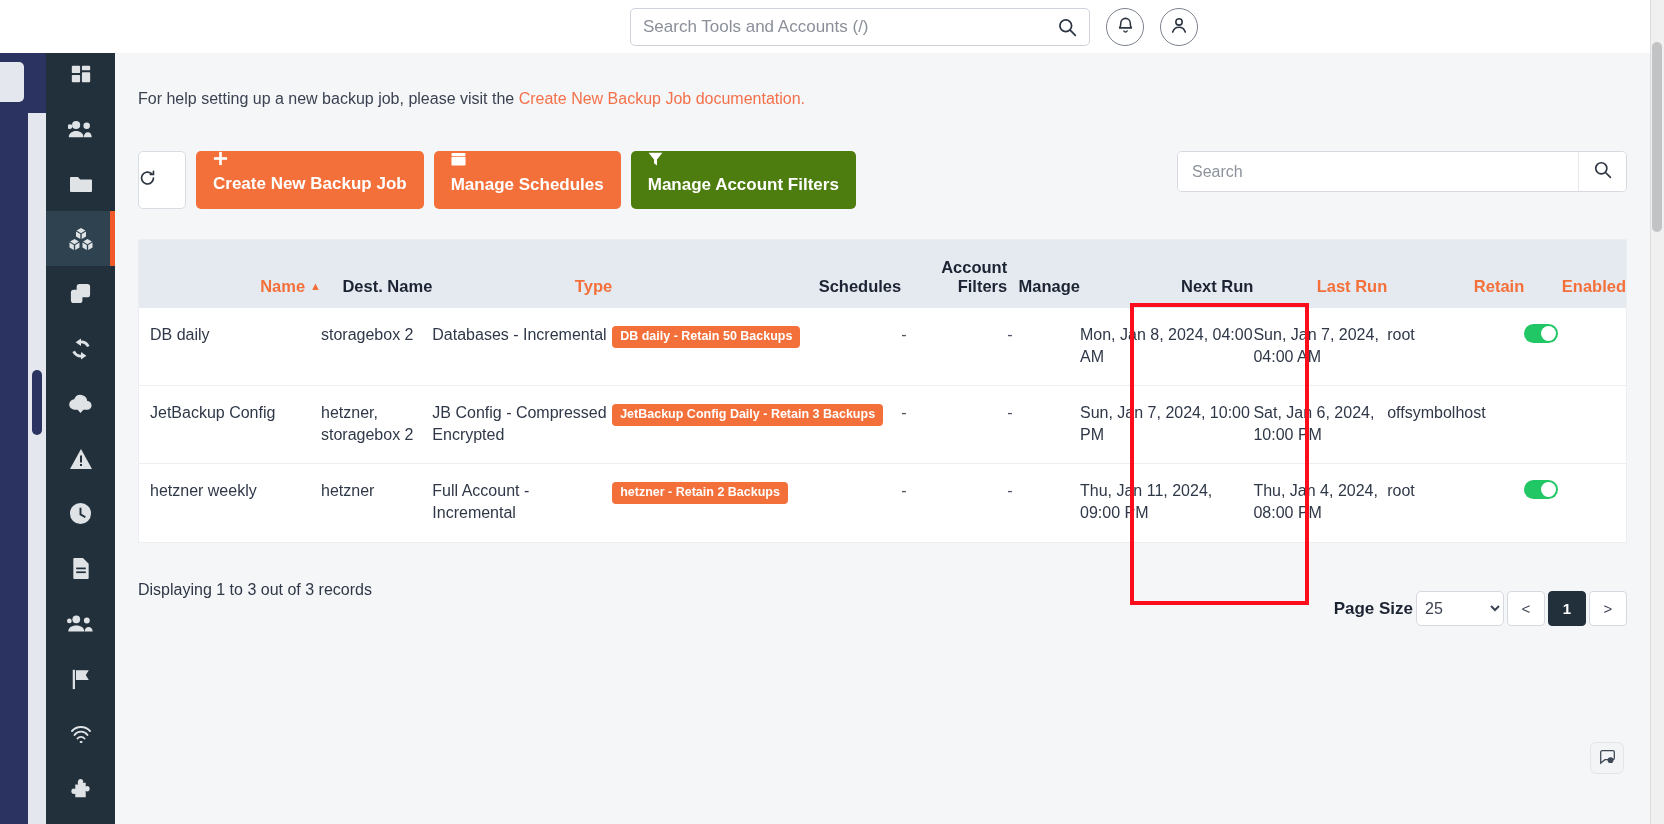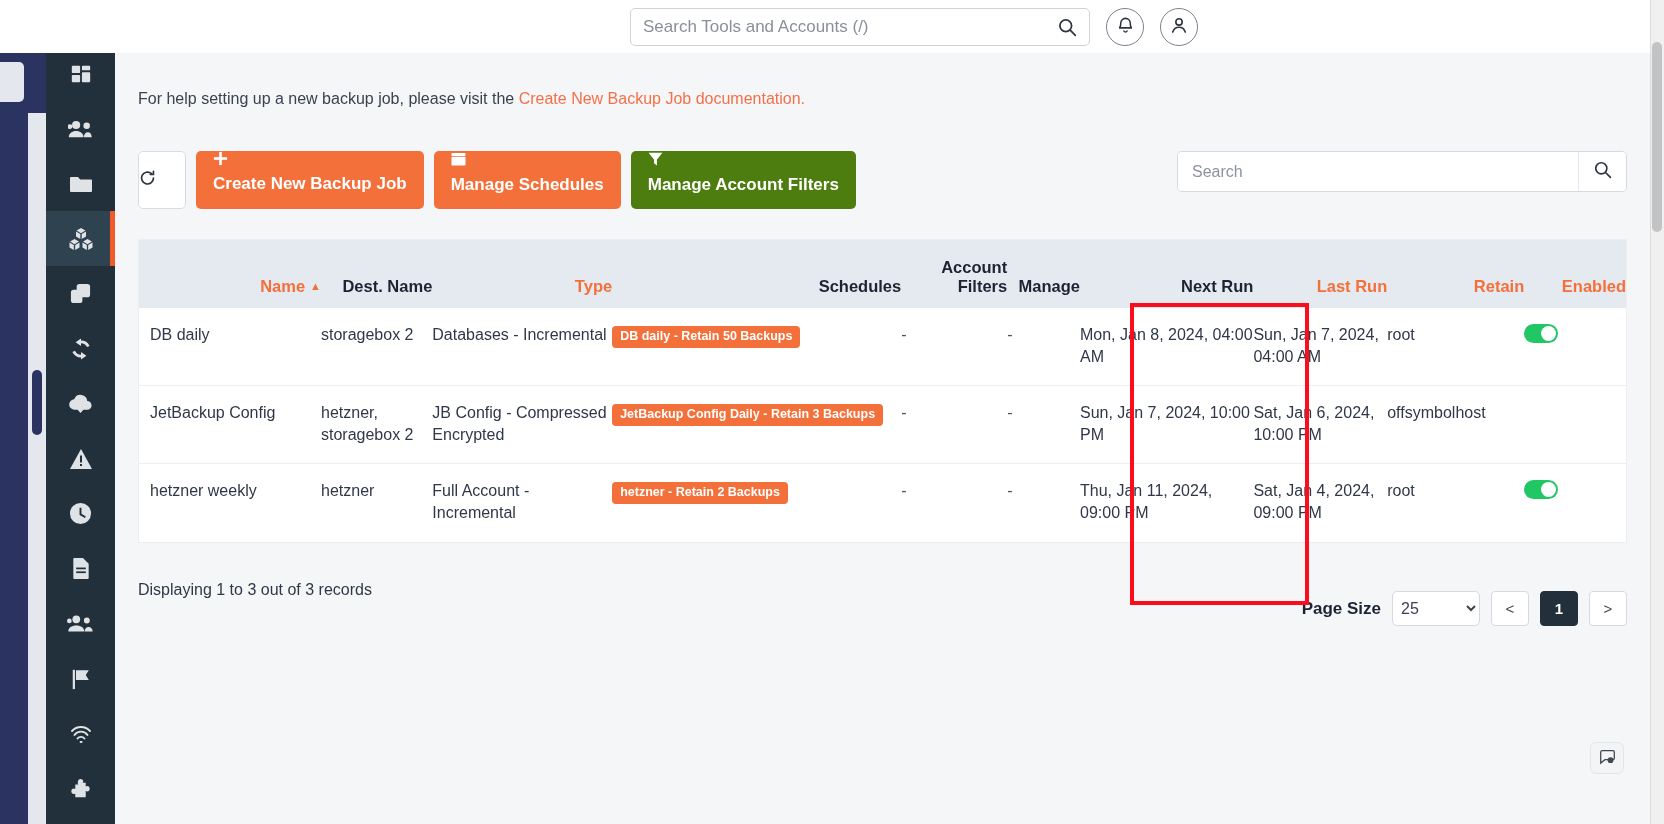--- a/index.html
+++ b/index.html
@@ -181,21 +181,21 @@
     content: ""; position: absolute; right: 2px; top: 2px;
     width: 15px; height: 15px; border-radius: 50%; background: #fff;
   }
 
   .records {
     position: absolute; left: 23px; top: 528px;
     font-size: 16px; color: #2f3848;
   }
   .pager {
     position: absolute; right: 23px; top: 538px;
-    display: flex; align-items: center; gap: 11px; margin-left: 20px;
+    display: flex; align-items: center; gap: 3px; margin-left: 20px;
   }
   .pager .lbl { font-size: 17px; font-weight: 700; color: #1c2433; }
   .pg-select {
     width: 88px; height: 35px; border: 1px solid #d6dae0; border-radius: 5px;
     background: #fff; font-size: 16px; color: #3b4252; padding: 0 4px;
     font-family: "Liberation Sans", sans-serif;
   }
   .pg-btn {
     min-width: 38px; height: 35px; border: 1px solid #d6dae0;
     background: #fff; color: #3b4252; font-size: 15px; border-radius: 4px;
@@ -536,21 +536,21 @@
           </tr>
 
           <tr>
             <td class="c-name">hetzner weekly</td>
             <td>hetzner</td>
             <td>Full Account - Incremental</td>
             <td><span class="pill">hetzner - Retain 2 Backups</span></td>
             <td class="dash">-</td>
             <td class="dash">-</td>
             <td>Thu, Jan 11, 2024, 09:00 PM</td>
-            <td>Sat, Jan 4, 2024, 09:00 PM</td>
+            <td>Thu, Jan 4, 2024, 08:00 PM</td>
             <td>root</td>
             <td><span class="toggle"></span></td>
           </tr>
 
         </tbody>
       </table>
     </div>
 
     <div class="records">Displaying 1 to 3 out of 3 records</div>
 

